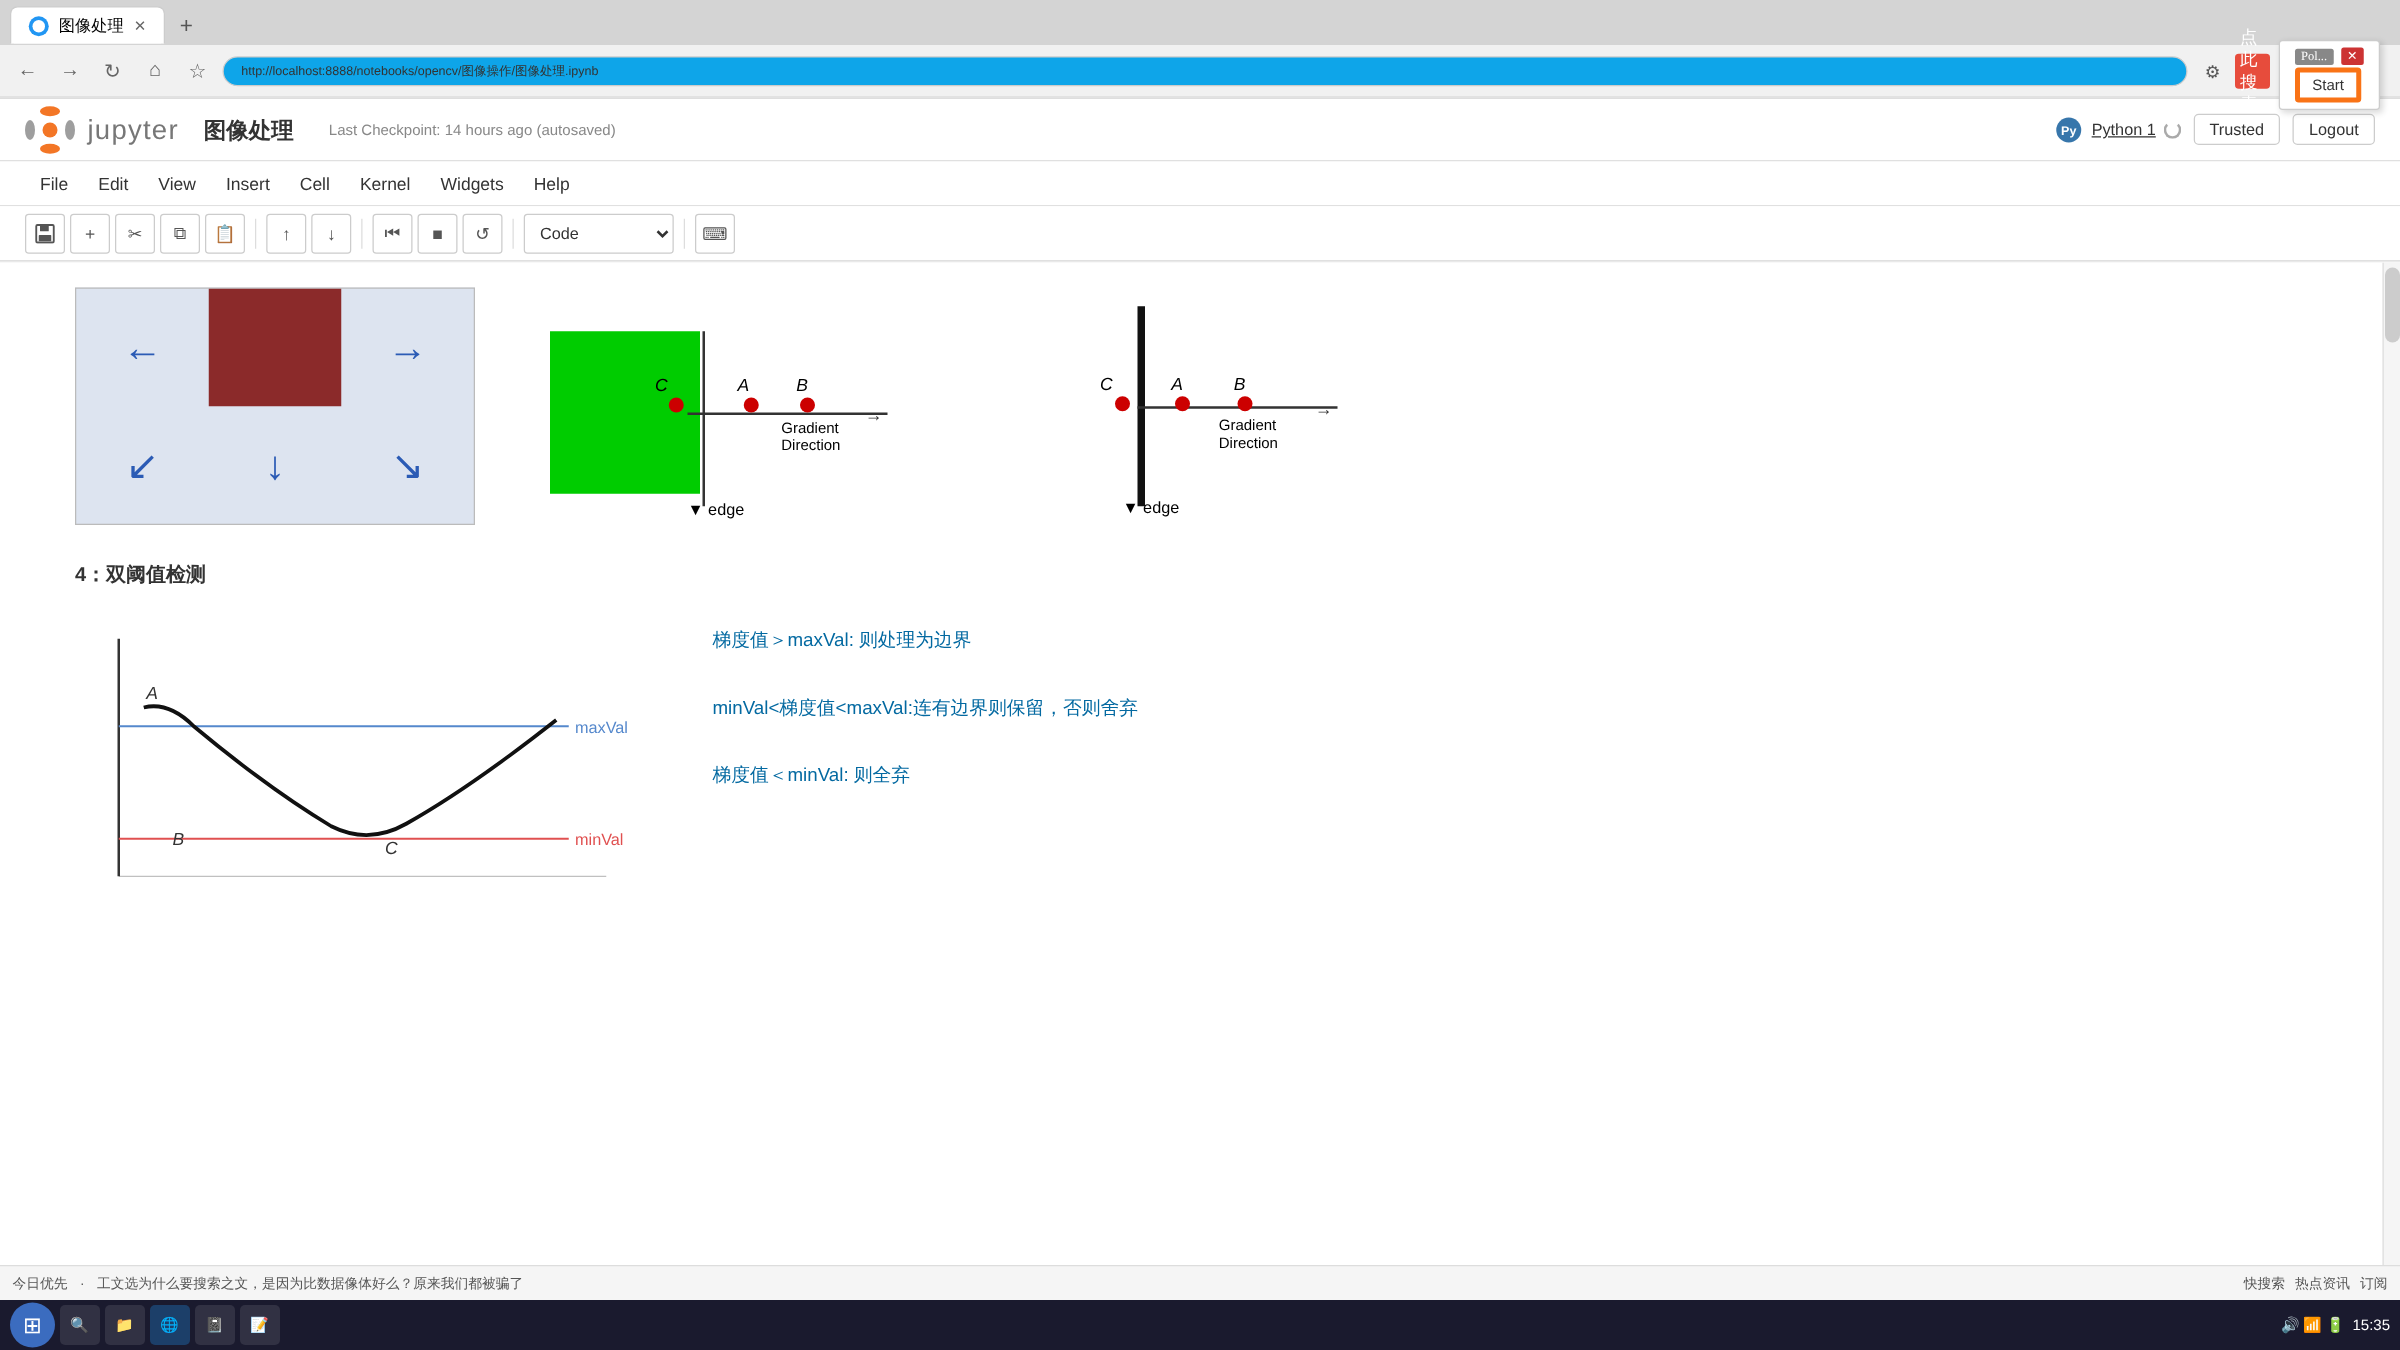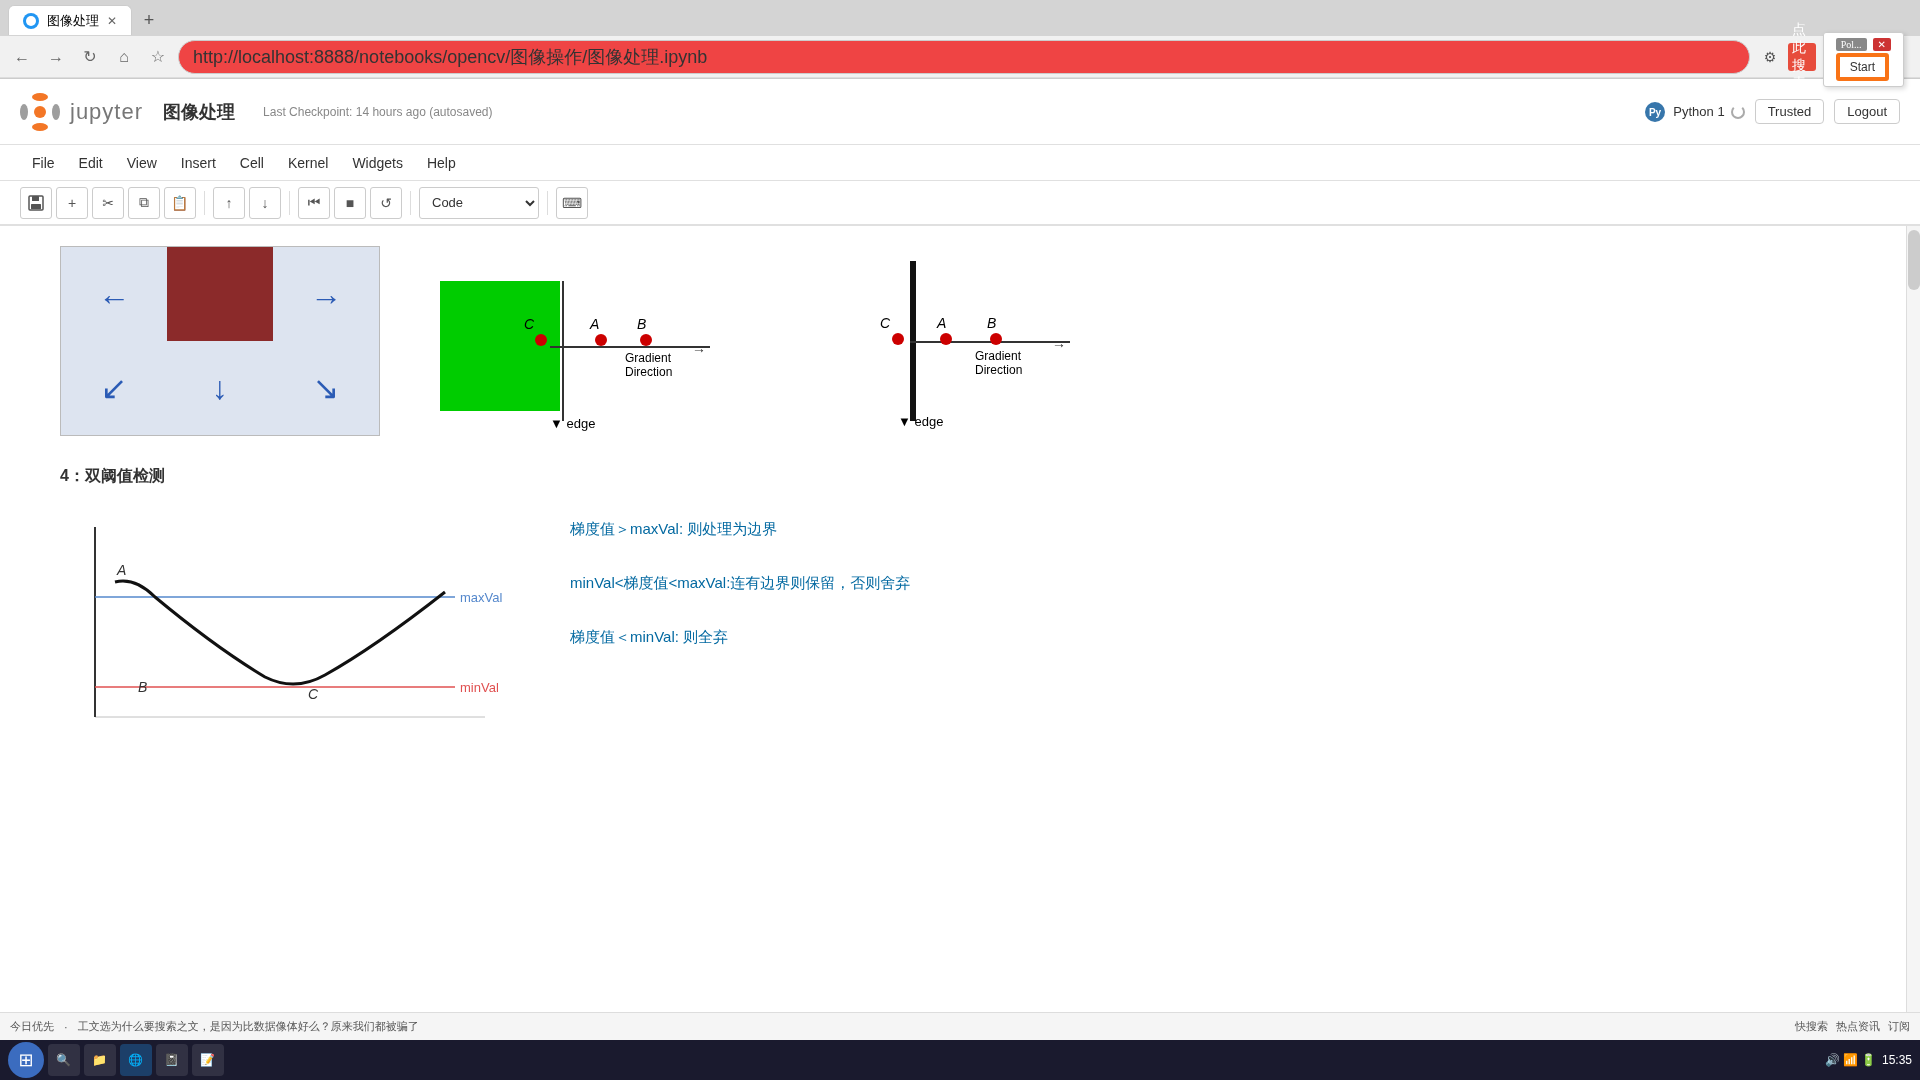--- a/index.html
+++ b/index.html
@@ -8,33 +8,33 @@
     
     .browser-chrome { background: #e8e8e8; border-bottom: 1px solid #ccc; }
     .tab-bar { display: flex; align-items: center; background: #d4d4d4; padding: 4px 8px 0; height: 36px; }
     .tab { display: flex; align-items: center; background: white; border-radius: 6px 6px 0 0; padding: 6px 14px; font-size: 13px; gap: 8px; height: 30px; border: 1px solid #ccc; border-bottom: none; }
     .tab-favicon { width: 16px; height: 16px; background: #2196F3; border-radius: 50%; display: flex; align-items: center; justify-content: center; }
     .tab-favicon-inner { width: 10px; height: 10px; background: white; border-radius: 50%; }
     .tab-close { color: #666; cursor: pointer; font-size: 12px; }
     .new-tab-btn { margin-left: 4px; width: 26px; height: 26px; display: flex; align-items: center; justify-content: center; border-radius: 50%; color: #555; font-size: 18px; cursor: pointer; }
     .nav-bar { display: flex; align-items: center; background: #f1f1f1; padding: 4px 8px; gap: 6px; height: 42px; border-bottom: 1px solid #ddd; }
     .nav-btn { width: 28px; height: 28px; display: flex; align-items: center; justify-content: center; color: #666; cursor: pointer; font-size: 16px; border-radius: 4px; }
-    .address-bar { flex: 1; background: #ef4444; border: 1px solid #ccc; border-radius: 20px; padding: 4px 14px; font-size: 18px; color: #333; }
+    .address-bar { flex: 1; background: #0ea5e9; border: 1px solid #ccc; border-radius: 20px; padding: 4px 14px; font-size: 10px; color: #333; }
     .nav-right { display: flex; align-items: center; gap: 4px; }
     .nav-icon-btn { width: 28px; height: 28px; display: flex; align-items: center; justify-content: center; color: #555; font-size: 14px; cursor: pointer; }
 
     
     .jupyter-top { background: white; border-bottom: 1px solid #e0e0e0; }
-    .jupyter-header { display: flex; align-items: center; padding: 8px 20px; gap: 20px; border-bottom: 1px solid #e0e0e0; height: 66px; }
+    .jupyter-header { display: flex; align-items: center; padding: 8px 20px; gap: 20px; border-bottom: 1px solid #e0e0e0; height: 50px; }
     .jupyter-logo { display: flex; align-items: center; gap: 10px; }
     .jupyter-logo-text { font-size: 22px; font-weight: 300; color: #777; letter-spacing: 1px; }
     .notebook-title { font-size: 18px; font-weight: bold; color: #333; }
     .checkpoint-info { font-size: 12px; color: #888; margin-left: 8px; }
     .header-right { margin-left: auto; display: flex; align-items: center; gap: 10px; }
-    .python-badge { display: flex; align-items: center; gap: 6px; font-size: 13px; color: #333; }
+    .python-badge { display: flex; align-items: center; gap: 6px; font-size: 13px; color: #333; text-decoration: underline; }
     .logout-btn { background: white; border: 1px solid #ccc; border-radius: 4px; padding: 4px 12px; font-size: 13px; cursor: pointer; color: #333; }
     .trusted-btn { background: white; border: 1px solid #ccc; border-radius: 4px; padding: 4px 12px; font-size: 13px; cursor: pointer; color: #333; }
 
     
     .menu-bar { display: flex; align-items: center; padding: 0 20px; height: 36px; border-bottom: 1px solid #e0e0e0; }
     .menu-item { padding: 4px 12px; font-size: 14px; color: #333; cursor: pointer; }
 
     
     .toolbar { display: flex; align-items: center; padding: 4px 20px; gap: 4px; height: 44px; border-bottom: 1px solid #e0e0e0; background: white; }
     .toolbar-btn { width: 32px; height: 32px; display: flex; align-items: center; justify-content: center; border: 1px solid #ccc; border-radius: 3px; background: white; cursor: pointer; font-size: 14px; color: #555; }

